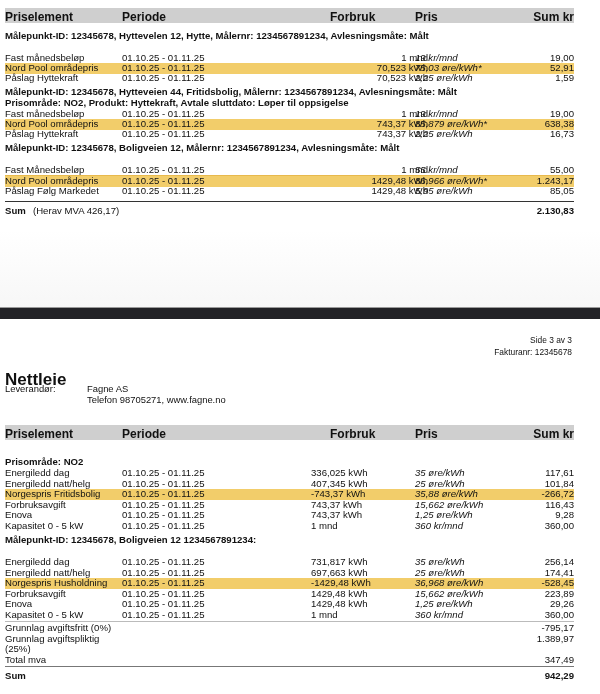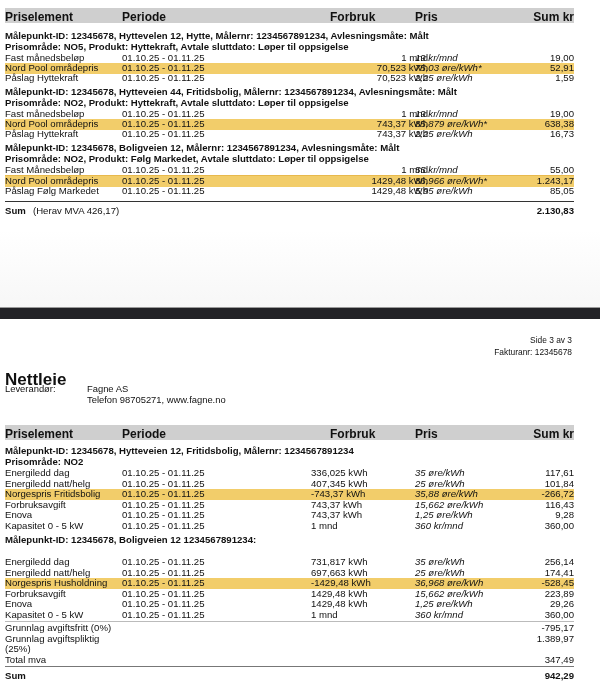--- a/index.html
+++ b/index.html
@@ -57,23 +57,20 @@
     <span class="c1" style="left:0">Priselement</span>
     <span style="left:117px">Periode</span>
     <span class="c3h">Forbruk</span>
     <span class="c4h">Pris</span>
     <span class="c5h">Sum kr</span>
   </div>
 
   <div class="row bold" style="top:31px">
       <span class="c1">Målepunkt-ID: 12345678, Hyttevelen 12, Hytte, Målernr: 1234567891234, Avlesningsmåte: Målt</span>
     </div>
-  <div class="row bold" style="top:42px">
-      <span class="c1">Prisområde: NO5, Produkt: Hyttekraft, Avtale sluttdato: Løper til oppsigelse</span>
-    </div>
   <div class="row" style="top:53px">
     <span class="c1">Fast månedsbeløp</span>
     <span class="c2">01.10.25 - 01.11.25</span>
     <span class="c3">1 mnd</span>
     <span class="c4">19 kr/mnd</span>
     <span class="c5">19,00</span>
   </div>
   <div class="row hl" style="top:63px">
     <span class="c1">Nord Pool områdepris</span>
     <span class="c2">01.10.25 - 01.11.25</span>
@@ -112,23 +109,20 @@
   <div class="row" style="top:129px">
     <span class="c1">Påslag Hyttekraft</span>
     <span class="c2">01.10.25 - 01.11.25</span>
     <span class="c3">743,37 kWh</span>
     <span class="c4">2,25 øre/kWh</span>
     <span class="c5">16,73</span>
   </div>
 
   <div class="row bold" style="top:143px">
       <span class="c1">Målepunkt-ID: 12345678, Boligveien 12, Målernr: 1234567891234, Avlesningsmåte: Målt</span>
-    </div>
-  <div class="row bold" style="top:154px">
-      <span class="c1">Prisområde: NO2, Produkt: Følg Markedet, Avtale sluttdato: Løper til oppsigelse</span>
     </div>
   <div class="row ul" style="top:165px;height:9.5px">
     <span class="c1">Fast Månedsbeløp</span>
     <span class="c2">01.10.25 - 01.11.25</span>
     <span class="c3">1 mnd</span>
     <span class="c4">55 kr/mnd</span>
     <span class="c5">55,00</span>
   </div>
   <div class="row hl" style="top:176px">
     <span class="c1">Nord Pool områdepris</span>
@@ -167,23 +161,20 @@
   </div>
 
   <div class="hdr" style="top:106px">
     <span style="left:0">Priselement</span>
     <span style="left:117px">Periode</span>
     <span class="c3h">Forbruk</span>
     <span class="c4h">Pris</span>
     <span class="c5h">Sum kr</span>
   </div>
 
-  <div class="row bold" style="top:127px">
-      <span class="c1">Målepunkt-ID: 12345678, Hytteveien 12, Fritidsbolig, Målernr: 1234567891234</span>
-    </div>
   <div class="row bold" style="top:138px">
       <span class="c1">Prisområde: NO2</span>
     </div>
   <div class="row" style="top:149px">
     <span class="c1">Energiledd dag</span>
     <span class="c2">01.10.25 - 01.11.25</span>
     <span class="c3l">336,025 kWh</span>
     <span class="c4">35 øre/kWh</span>
     <span class="c5">117,61</span>
   </div>

